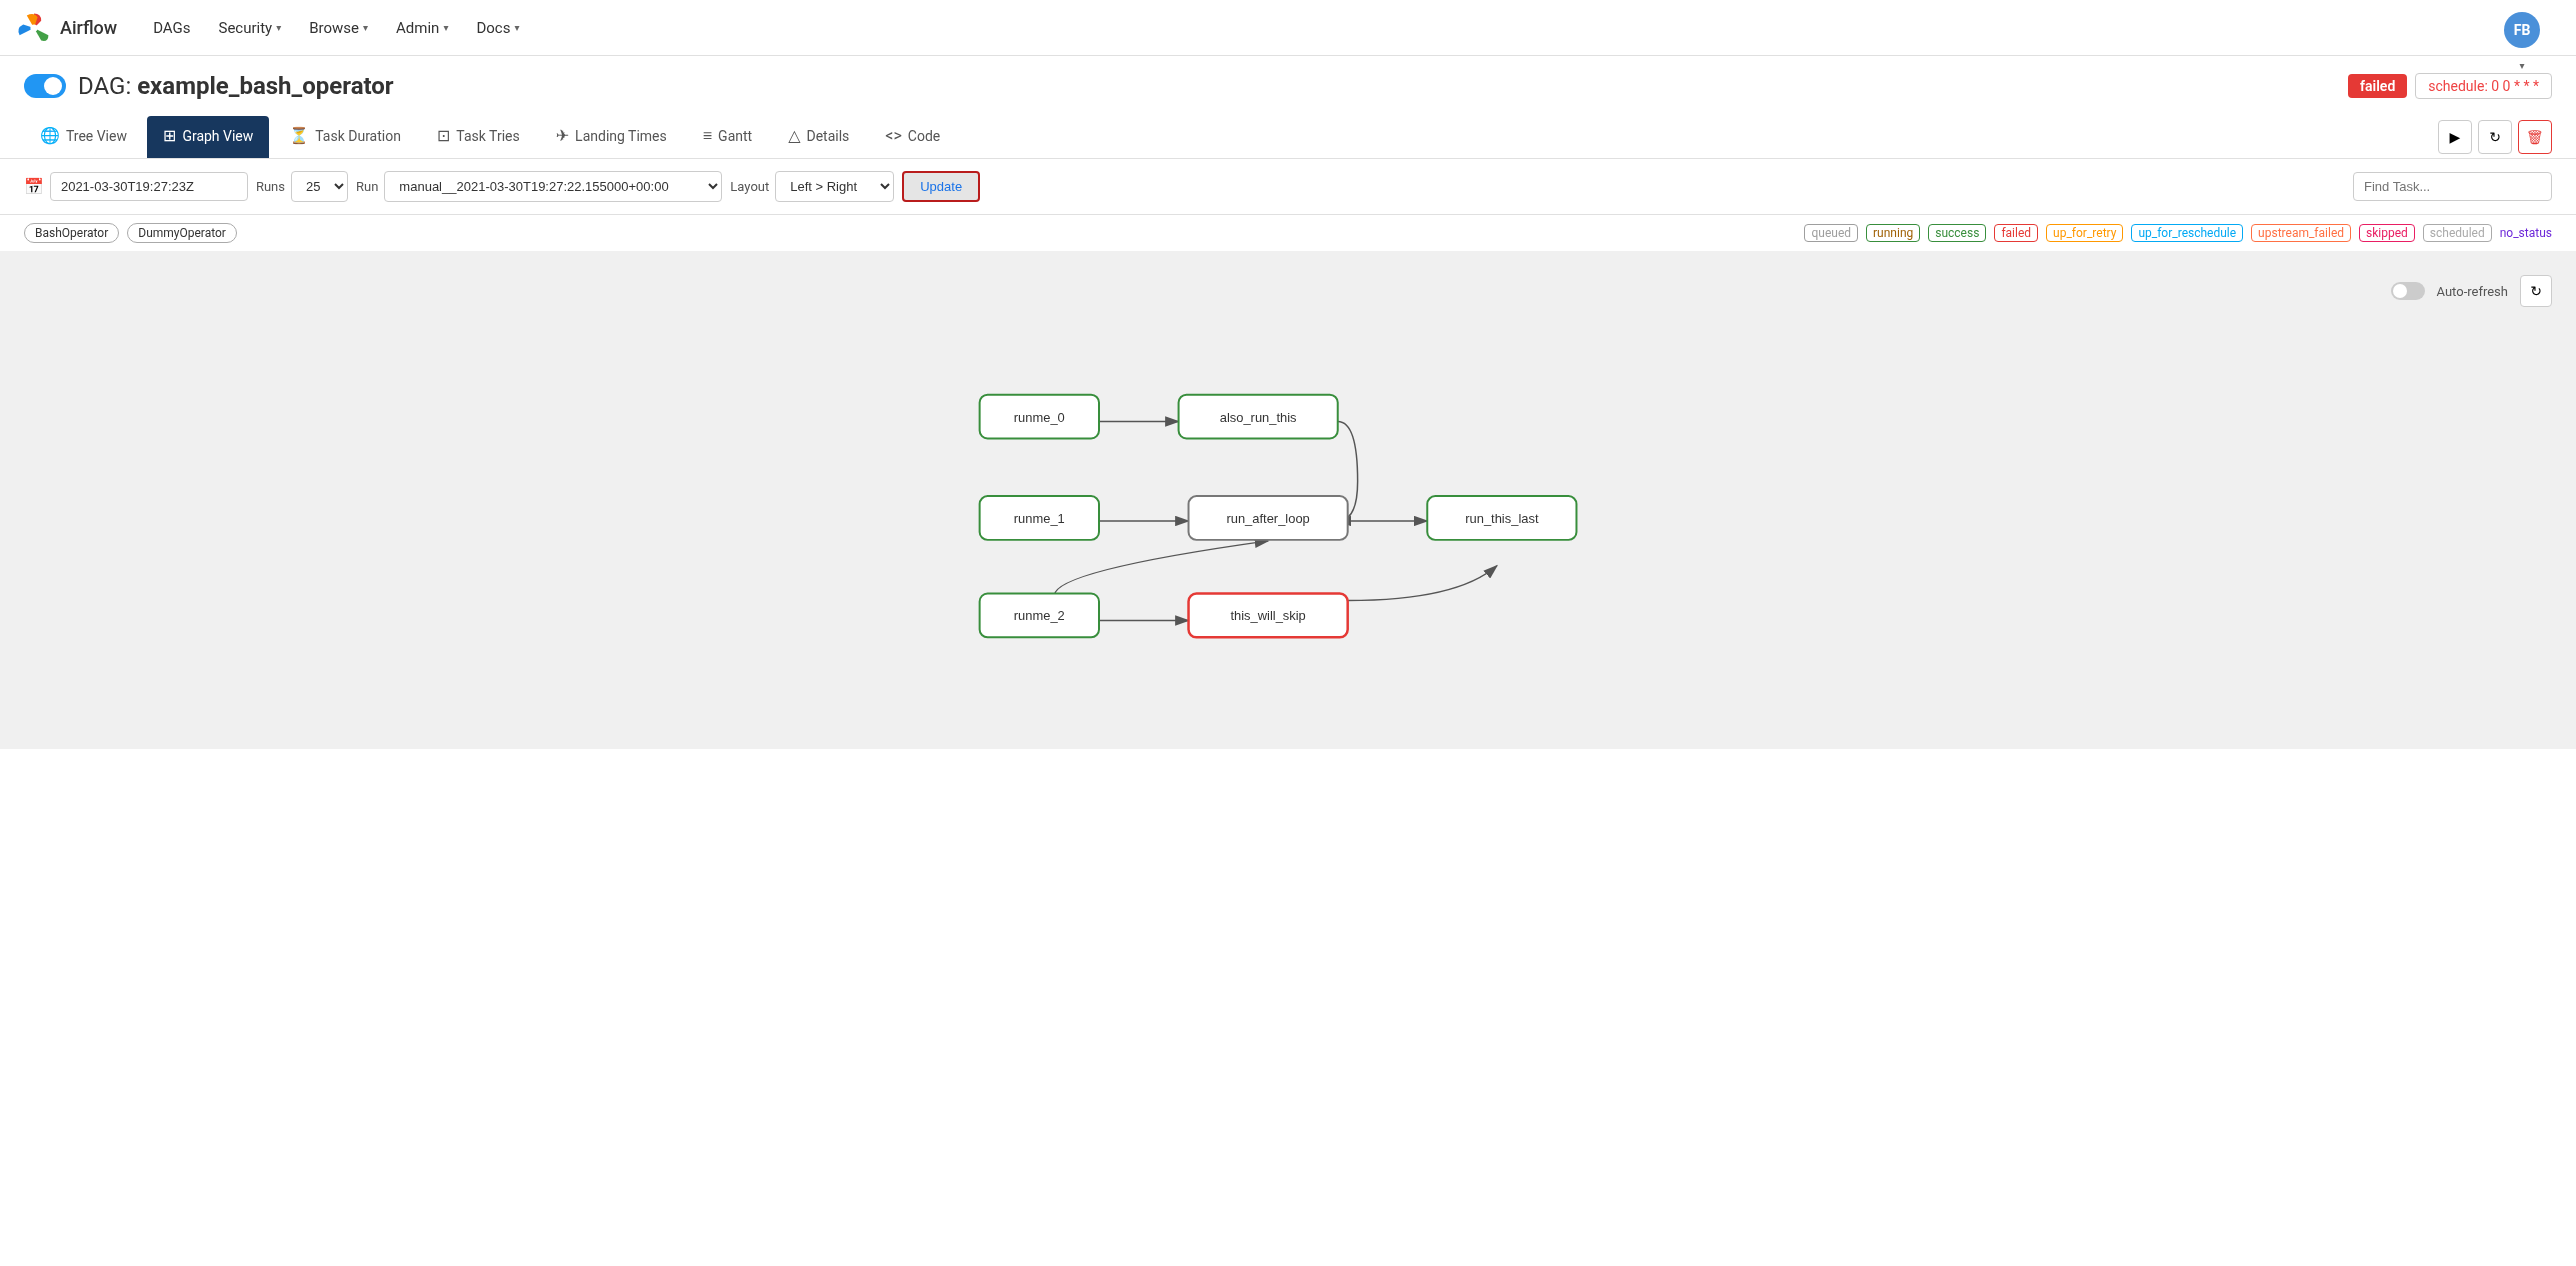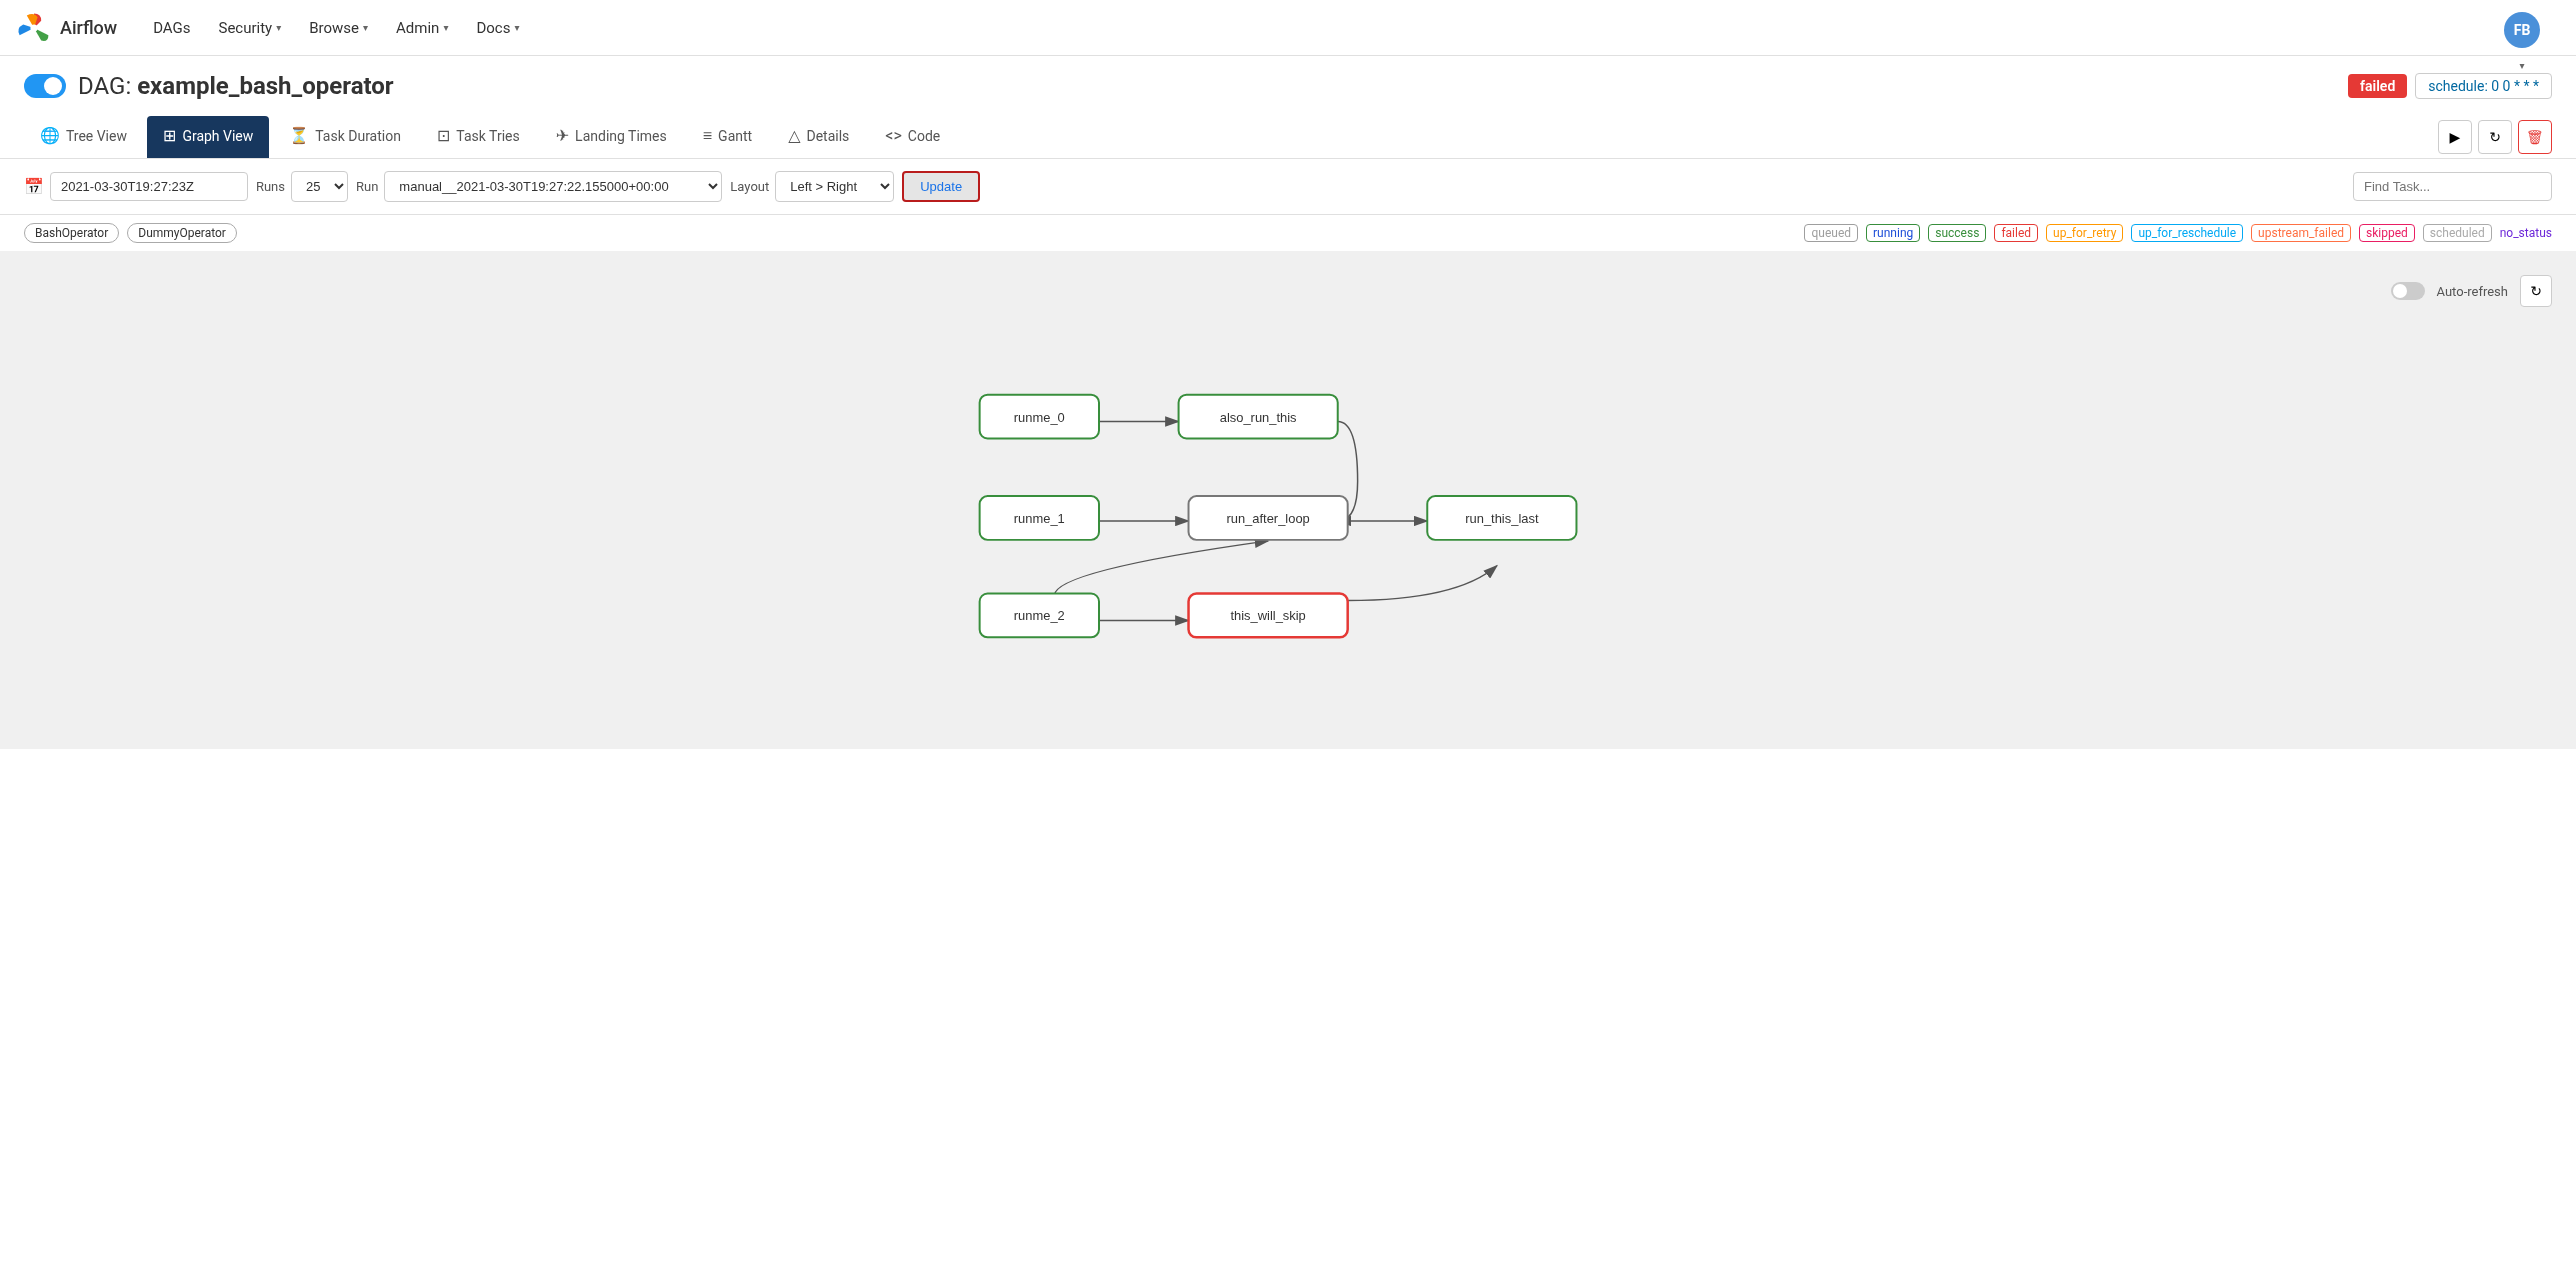--- a/index.html
+++ b/index.html
@@ -44,21 +44,21 @@
     }
     .dag-title { font-size: 24px; font-weight: 400; color: #333; text-align: right; }
     .dag-title strong { font-weight: 700; }
     .page-header-right { display: flex; align-items: center; gap: 8px; }
     .badge-failed {
       background: #e53935; color: #fff; padding: 4px 12px;
       border-radius: 4px; font-size: 14px; font-weight: 600;
     }
     .schedule-badge {
       border: 1px solid #ccc; padding: 4px 12px;
-      border-radius: 4px; font-size: 14px; color: #0369a1;
+      border-radius: 4px; font-size: 14px; color: #ef4444;
     }
 
     
     .tabs-bar {
       display: flex; align-items: center; padding: 0 24px;
       border-bottom: 1px solid #e0e0e0; gap: 4px; margin-top: 8px;
     }
     .tab {
       display: flex; align-items: center; gap: 6px; padding: 10px 16px;
       cursor: pointer; color: #555; border-bottom: 3px solid transparent;
@@ -289,21 +289,21 @@
   <input type="text" class="find-task-input" placeholder="Find Task..." style="">
 </div>
 
 <div class="legend-bar">
   <div class="legend-operators">
     <span class="operator-badge">BashOperator</span>
     <span class="operator-badge">DummyOperator</span>
   </div>
   <div class="status-legend">
     <span class="status-label-bordered" style="border-color:#9e9e9e; color:#9e9e9e;">queued</span>
-    <span class="status-label-bordered" style="border-color:#388e3c; color:#1d4ed8;">running</span>
+    <span class="status-label-bordered" style="border-color:#388e3c; color:#a16207;">running</span>
     <span class="status-label-bordered" style="border-color:#388e3c; color:#388e3c;">success</span>
     <span class="status-label-bordered" style="border-color:#e53935; color:#e53935;">failed</span>
     <span class="status-label-bordered" style="border-color:#ff9800; color:#ff9800;">up_for_retry</span>
     <span class="status-label-bordered" style="border-color:#03a9f4; color:#03a9f4;">up_for_reschedule</span>
     <span class="status-label-bordered" style="border-color:#ff7043; color:#ff7043;">upstream_failed</span>
     <span class="status-label-bordered" style="border-color:#e91e63; color:#e91e63;">skipped</span>
     <span class="status-label-bordered" style="border-color:#aaa; color:#aaa;">scheduled</span>
     <span style="font-size:12px;color:#6d28d9;">no_status</span>
   </div>
 </div>

